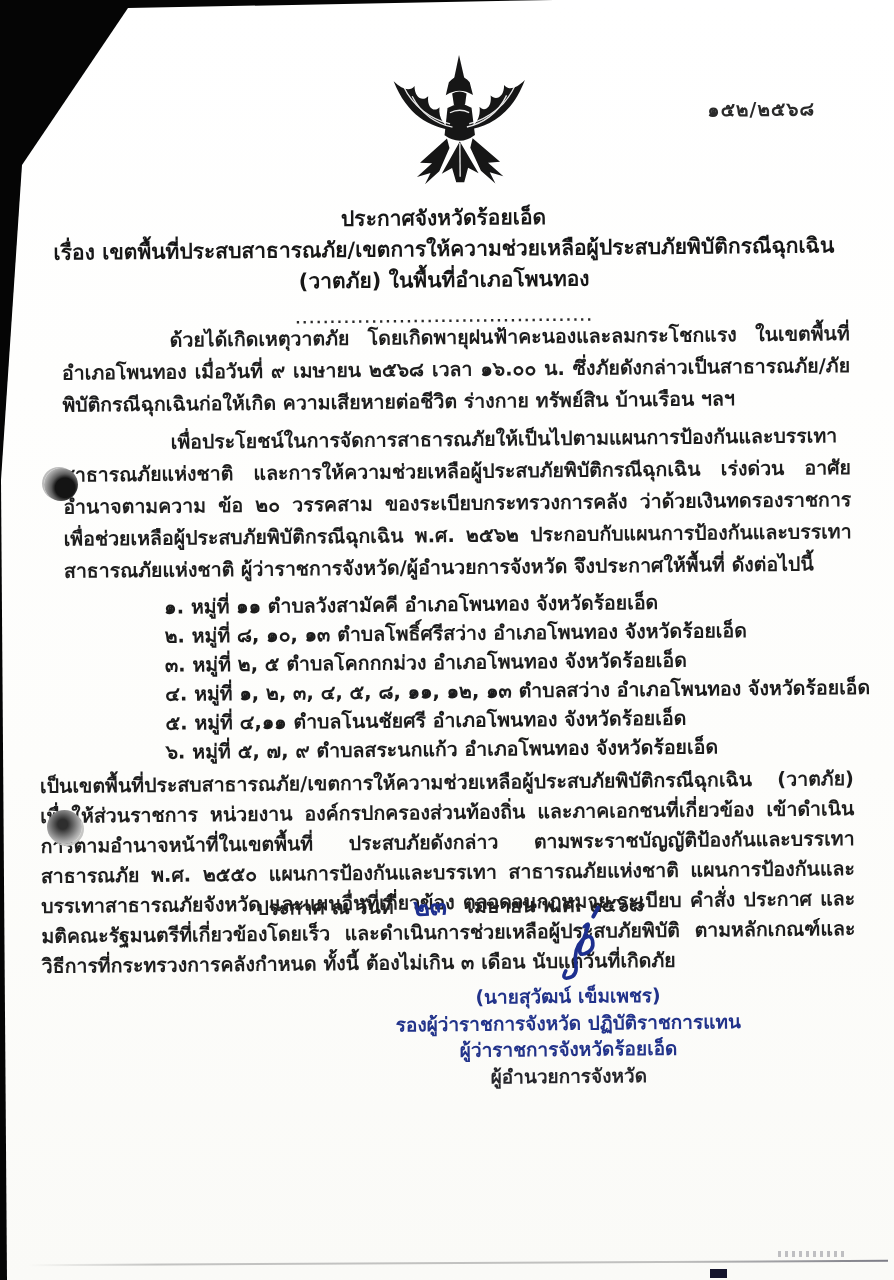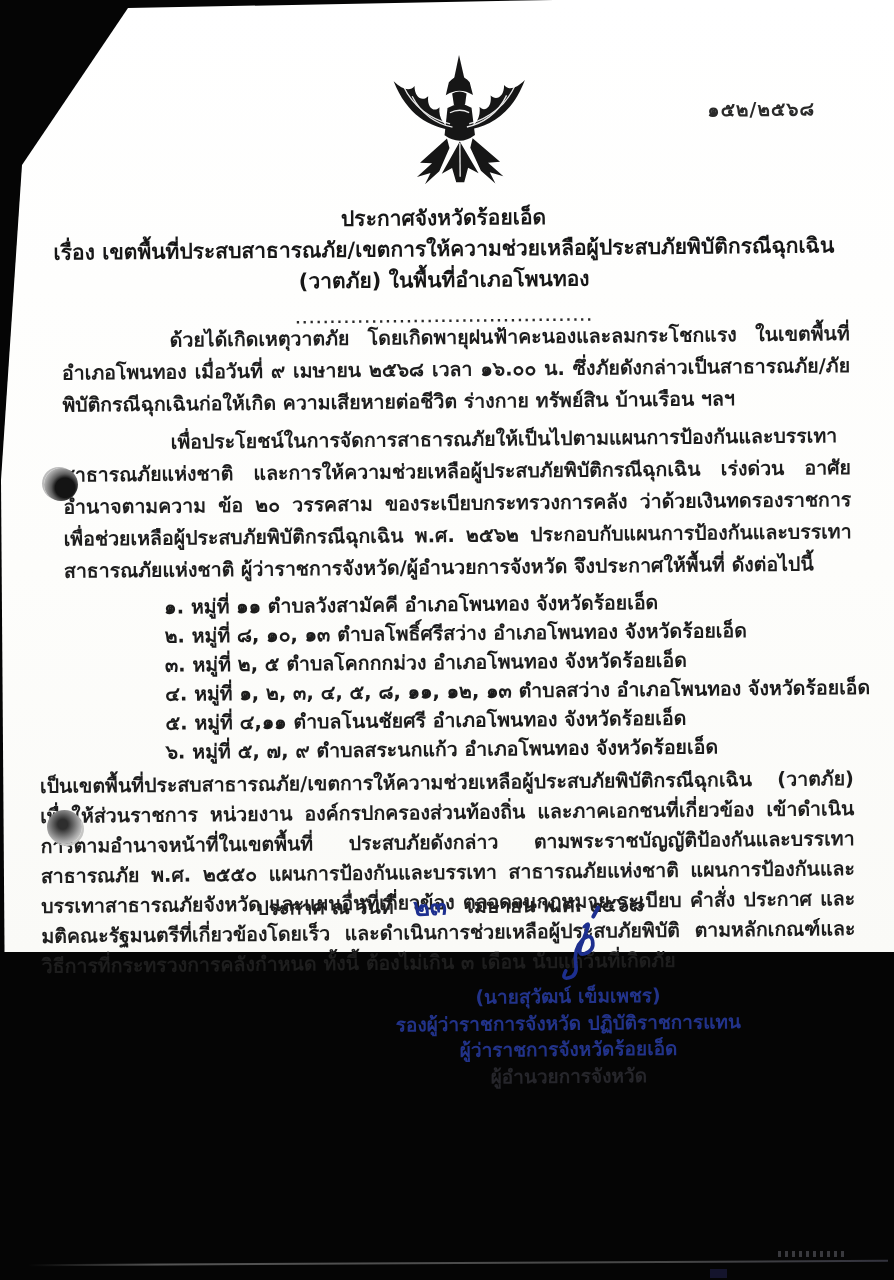--- a/index.html
+++ b/index.html
@@ -4,21 +4,21 @@
 <style>
   html,body{margin:0;padding:0;}
   body{
     width:894px;height:1280px;
     background:#050505;
     overflow:hidden;
     position:relative;
     font-family:"DejaVu Sans","Liberation Sans",sans-serif;
   }
   .paper{
-    position:absolute;left:0;top:0;width:894px;height:952px;
+    position:absolute;left:0;top:0;width:894px;height:1280px;
     background:linear-gradient(180deg,#ffffff 0%,#fdfdfb 60%,#fafaf7 100%);
     clip-path:polygon(128px 8px,554px 0px,894px 0px,894px 1280px,7px 1280px,1px 480px,22px 165px);
   }
   .content{
     position:absolute;left:0;top:0;width:894px;height:1280px;
     transform:rotate(-0.55deg);
     transform-origin:50% 45%;
     color:#1e1e1e;
   }
   .doc-number{

